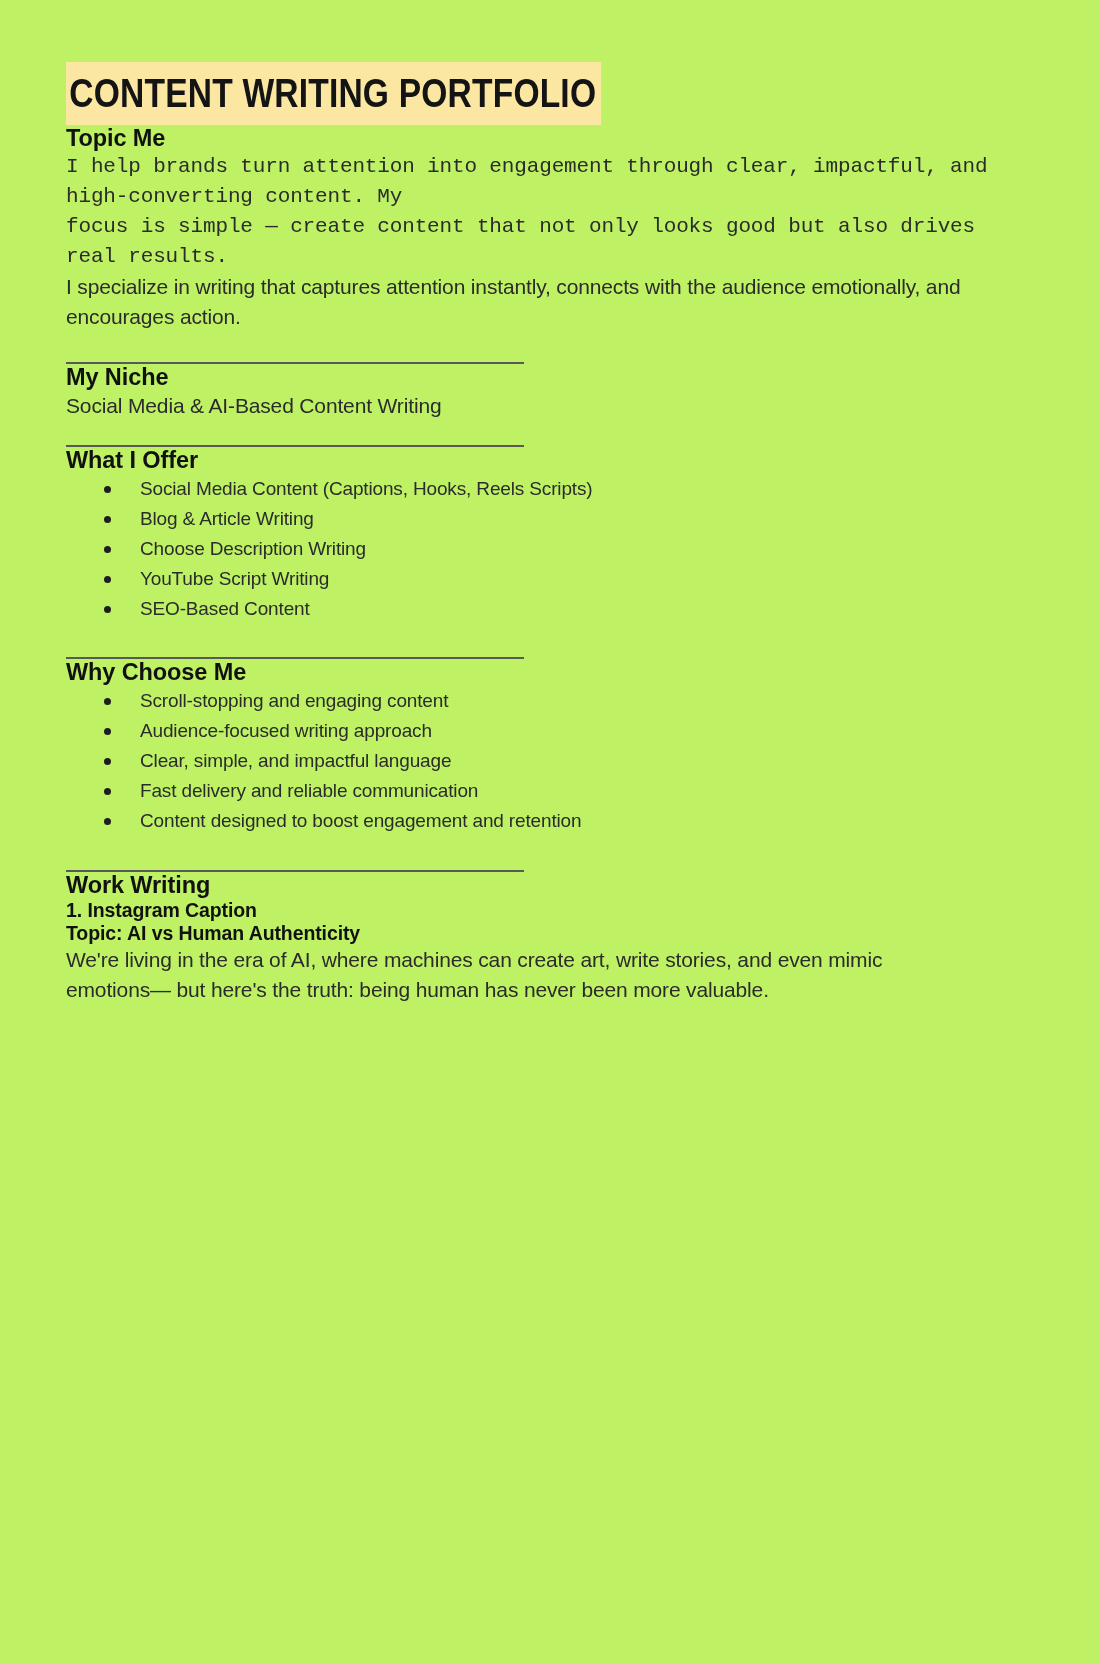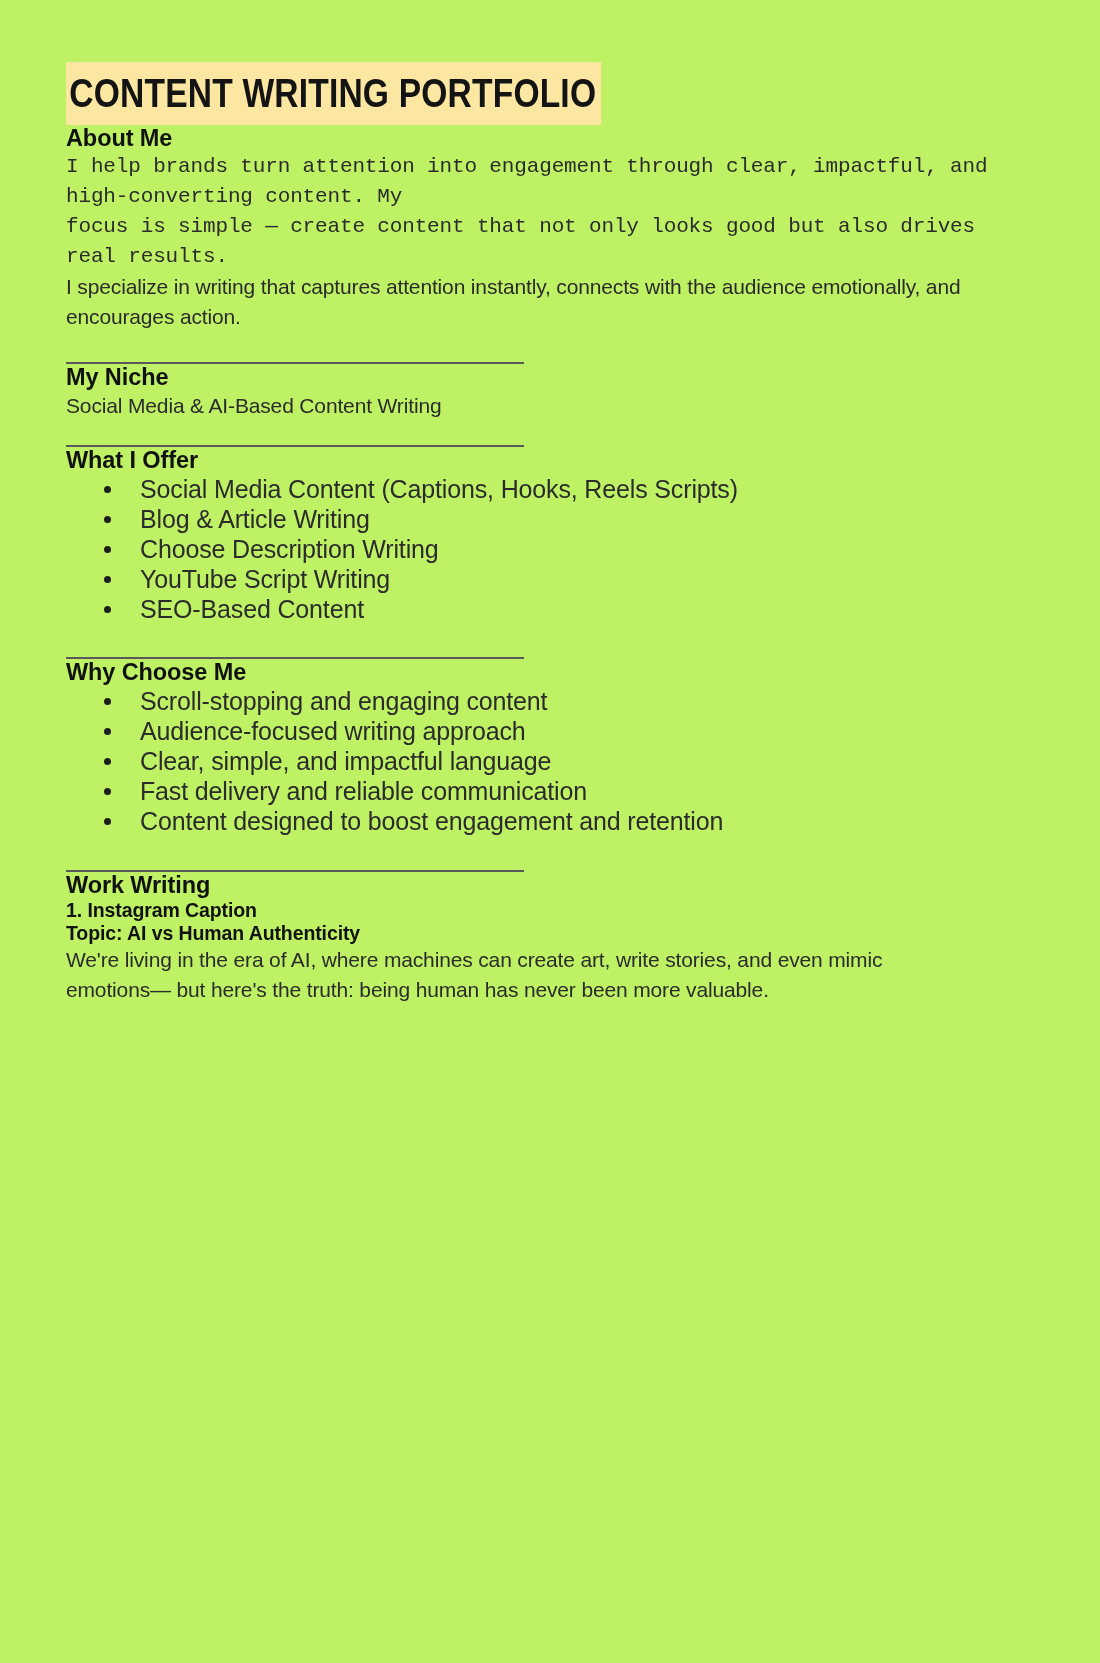--- a/index.html
+++ b/index.html
@@ -85,21 +85,21 @@
   }
 
   
   ul.bullets {
     list-style: none;
     margin: 0;
     padding: 0;
   }
   ul.bullets li {
     position: relative;
-    font-size: 25px;
+    font-size: 19px;
     line-height: 30px;
     color: #2b2b2b;
     padding-left: 74px;
     letter-spacing: -0.15px;
   }
   ul.bullets li .dot {
     position: absolute;
     left: 38px;
     top: 12px;
     width: 7px;
@@ -130,21 +130,21 @@
 </head>
 <body>
 
 <div class="page">
   <div class="content">
 
     <div class="doc-title-wrap">
       <span class="doc-title">CONTENT WRITING PORTFOLIO</span>
     </div>
 
-    <h2 class="section-heading sp-aboutme">About Me</h2>
+    <h2 class="section-heading sp-aboutme">Topic Me</h2>
 
     <p class="body-text sp-aboutpara1">
       <span class="body-line">I help brands turn attention into engagement through clear, impactful, and high-converting content. My</span>
       <span class="body-line">focus is simple — create content that not only looks good but also drives real results.</span>
     </p>
 
     <p class="body-text sp-aboutpara2">
       <span class="body-line">I specialize in writing that captures attention instantly, connects with the audience emotionally, and</span>
       <span class="body-line">encourages action.</span>
     </p>

